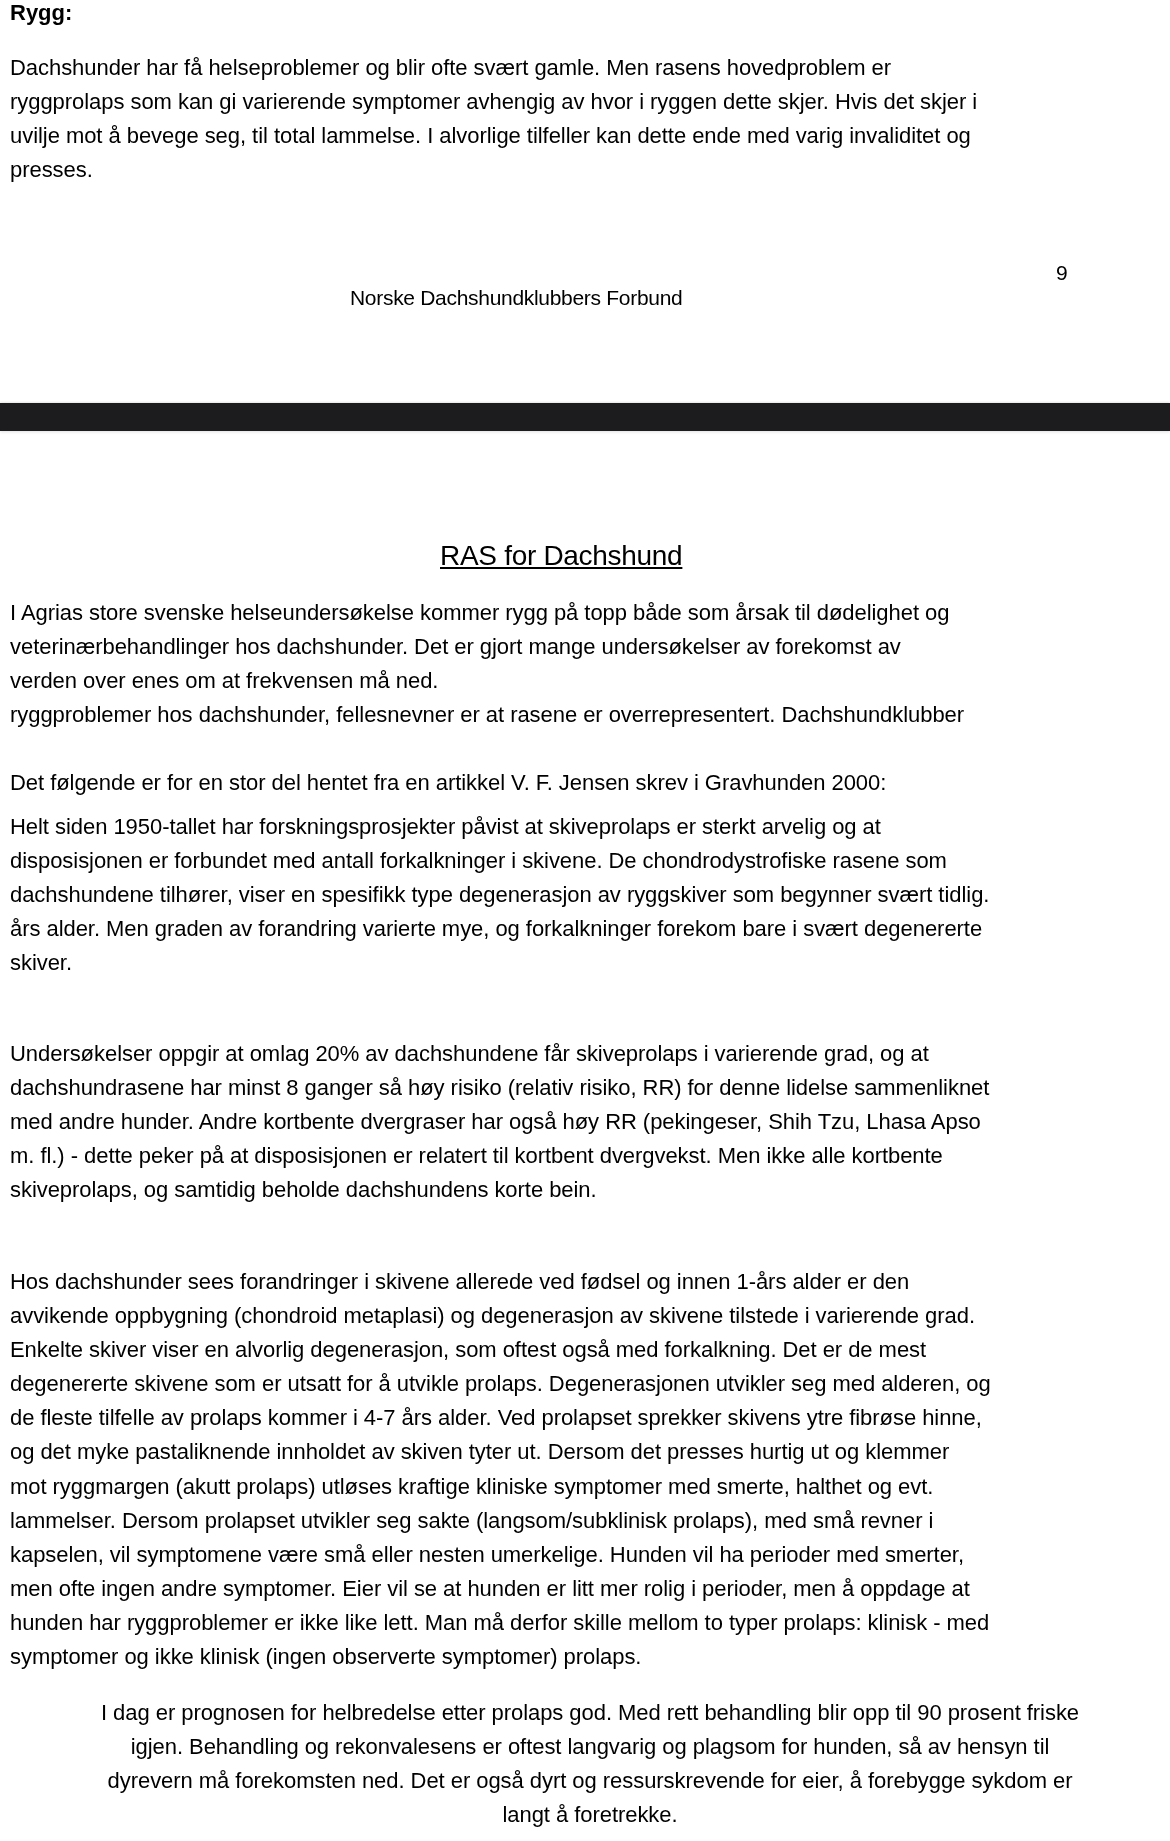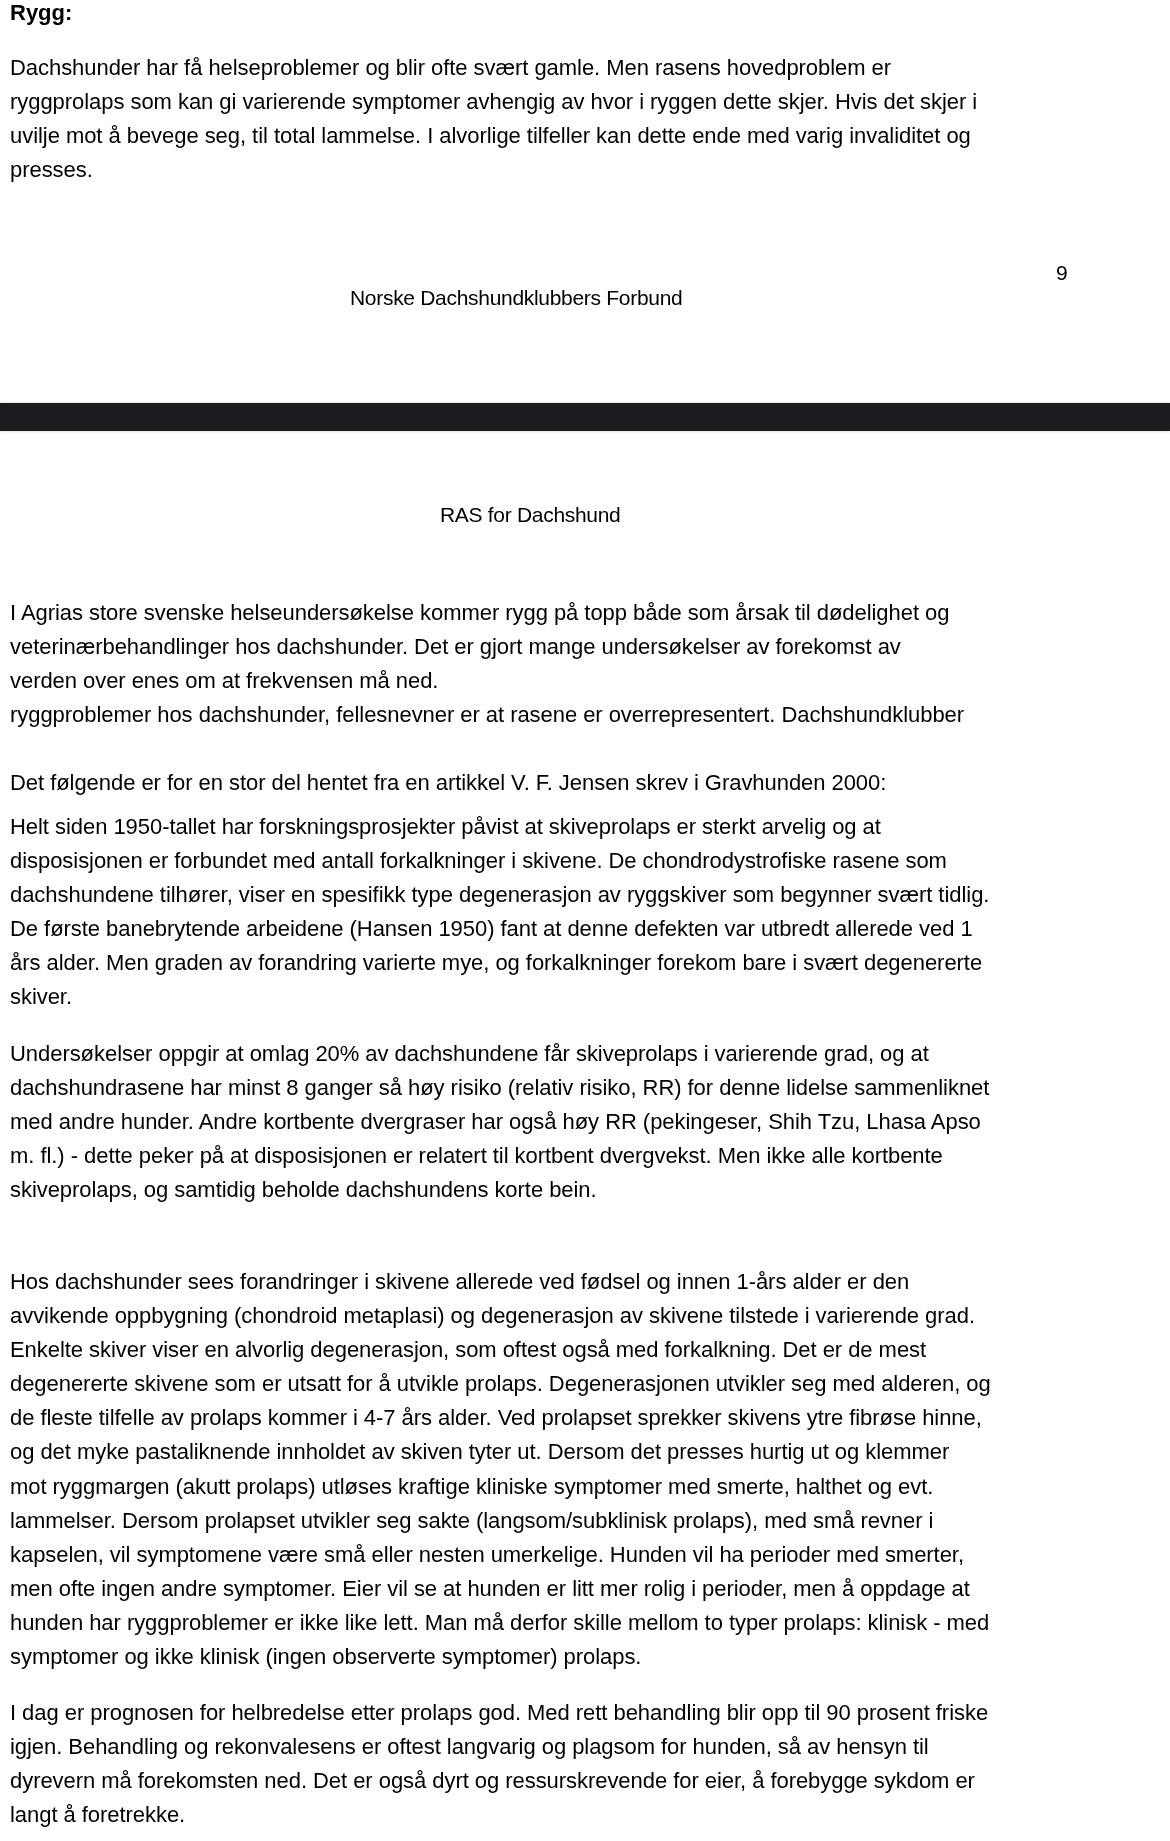--- a/index.html
+++ b/index.html
@@ -58,25 +58,26 @@
     left: 0;
     top: 403px;
     width: 1170px;
     height: 28px;
     background: #1c1c1e;
     box-shadow: 0 -1px 2px rgba(0,0,0,0.08), 0 1px 3px rgba(0,0,0,0.12);
   }
   .running-header {
     position: absolute;
     left: 440px;
-    top: 501px;
-    font-size: 21px;
+    top: 542px;
+    font-size: 28px;
     line-height: 28px;
     letter-spacing: -0.3px;
     white-space: nowrap;
+    text-decoration: underline;
   }
 </style>
 </head>
 <body>
 
 <h2 class="heading">Rygg:</h2>
 
 <div class="para" style="top:51px;">
   <span class="line">Dachshunder har få helseproblemer og blir ofte svært gamle.  Men rasens hovedproblem er</span>
   <span class="line">ryggprolaps som kan gi varierende symptomer avhengig av hvor i ryggen dette skjer. Hvis det skjer i</span>
@@ -99,21 +100,20 @@
 </div>
 
 <div class="para" style="top:754px;margin-top:12px;">
   <span class="line">Det følgende er for en stor del hentet fra en artikkel V. F. Jensen skrev i Gravhunden 2000:</span>
 </div>
 
 <div class="para" style="top:810px;">
   <span class="line">Helt siden 1950-tallet har forskningsprosjekter påvist at skiveprolaps er sterkt arvelig og at</span>
   <span class="line">disposisjonen er forbundet med antall forkalkninger i skivene. De chondrodystrofiske rasene som</span>
   <span class="line">dachshundene tilhører, viser en spesifikk type degenerasjon av ryggskiver som begynner svært tidlig.</span>
-  <span class="line">De første banebrytende arbeidene (Hansen 1950) fant at denne defekten var utbredt allerede ved 1</span>
   <span class="line">års alder. Men graden av forandring varierte mye, og forkalkninger forekom bare i svært degenererte</span>
   <span class="line">skiver.</span>
 </div>
 
 <div class="para" style="top:1037px;">
   <span class="line">Undersøkelser oppgir at omlag 20% av dachshundene får skiveprolaps i varierende grad, og at</span>
   <span class="line">dachshundrasene har minst 8 ganger så høy risiko (relativ risiko, RR) for denne lidelse sammenliknet</span>
   <span class="line">med andre hunder. Andre kortbente dvergraser har også høy RR (pekingeser, Shih Tzu, Lhasa Apso</span>
   <span class="line">m. fl.) - dette peker på at disposisjonen er relatert til kortbent dvergvekst. Men ikke alle kortbente</span>
   <span class="line">skiveprolaps, og samtidig beholde dachshundens korte bein.</span>
@@ -127,18 +127,18 @@
   <span class="line">de fleste tilfelle av prolaps kommer i 4-7 års alder. Ved prolapset sprekker skivens ytre fibrøse hinne,</span>
   <span class="line">og det myke pastaliknende innholdet av skiven tyter ut. Dersom det presses hurtig ut og klemmer</span>
   <span class="line">mot ryggmargen (akutt prolaps) utløses kraftige kliniske symptomer med smerte, halthet og evt.</span>
   <span class="line">lammelser. Dersom prolapset utvikler seg sakte (langsom/subklinisk prolaps), med små revner i</span>
   <span class="line">kapselen, vil symptomene være små eller nesten umerkelige. Hunden vil ha perioder med smerter,</span>
   <span class="line">men ofte ingen andre symptomer. Eier vil se at hunden er litt mer rolig i perioder, men å oppdage at</span>
   <span class="line">hunden har ryggproblemer er ikke like lett. Man må derfor skille mellom to typer prolaps: klinisk - med</span>
   <span class="line">symptomer og ikke klinisk (ingen observerte symptomer) prolaps.</span>
 </div>
 
-<div class="para" style="top:1696px;">
+<div class="para" style="top:1696px;text-align:center;">
   <span class="line">I dag er prognosen for helbredelse etter prolaps god. Med rett behandling blir opp til 90 prosent friske</span>
   <span class="line">igjen. Behandling og rekonvalesens er oftest langvarig og plagsom for hunden, så av hensyn til</span>
   <span class="line">dyrevern må forekomsten ned. Det er også dyrt og ressurskrevende for eier, å forebygge sykdom er</span>
   <span class="line">langt å foretrekke.</span>
 </div>
 
 </body></html>

